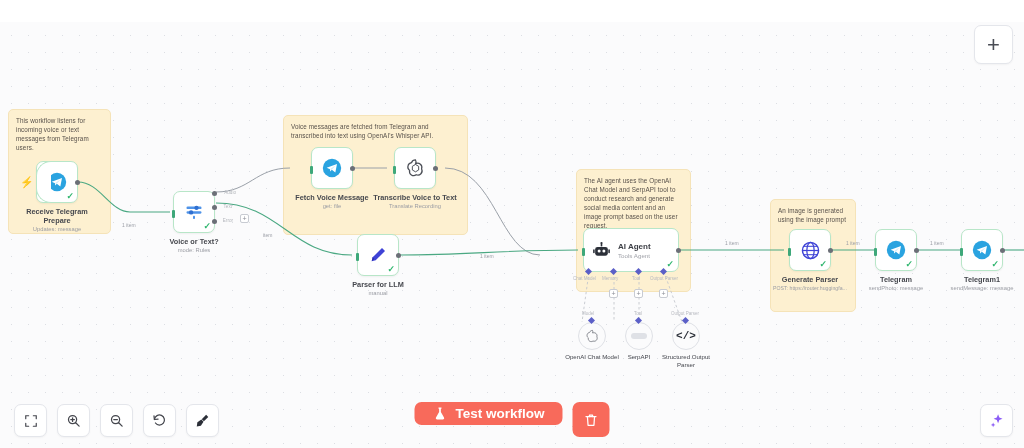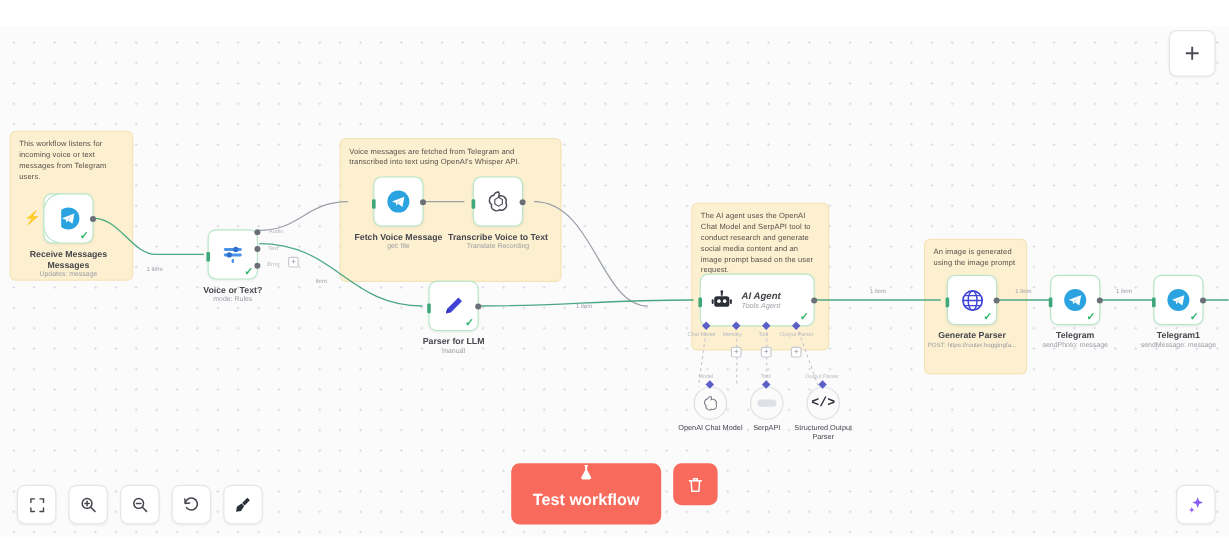--- a/index.html
+++ b/index.html
@@ -138,24 +138,23 @@
   #bottom-left-tools { position:absolute; left:14px; bottom:11px; display:flex; gap:10px; z-index:30; }
   .tool-btn {
     width:33px;height:33px;background:#fff;border:1px solid #e4e6eb;border-radius:7px;
     display:flex;align-items:center;justify-content:center;cursor:pointer;
     box-shadow:0 1px 2px rgba(0,0,0,.04); color:#44464d;
   }
   #bottom-center { position:absolute; left:50%; transform:translateX(-50%); bottom:11px;
     display:flex; gap:10px; z-index:30; }
   #test-workflow-btn {
     background:#f86a5b; color:#fff; border:none; border-radius:7px;
-    height:51px; padding:0 18px; display:flex;align-items:center;gap:8px;
+    height:23px; padding:0 18px; display:flex;align-items:center;gap:8px;
     font-size:13.5px; font-weight:bold; cursor:pointer;
     font-family:"Liberation Sans", sans-serif;
-    flex-direction:column;
   }
   #delete-btn {
     background:#f86a5b; color:#fff; border:none; border-radius:7px;
     width:37px;height:35px;display:flex;align-items:center;justify-content:center;cursor:pointer;
   }
   #ai-assist-btn {
     position:absolute; right:11px; bottom:11px; width:33px;height:33px;
     background:#fff;border:1px solid #e4e6eb;border-radius:7px;
     display:flex;align-items:center;justify-content:center;cursor:pointer; z-index:30;
     box-shadow:0 1px 2px rgba(0,0,0,.04);
@@ -232,21 +231,21 @@
       <div class="bolt" style="left:-16px; top:16px;">⚡</div>
       <div class="node-box trigger">
         <svg width="20" height="20" viewBox="0 0 24 24">
           <circle cx="12" cy="12" r="11" fill="#2aa3e0"></circle>
           <path d="M5.6 11.8 L18 7.2 L16 17.4 L11.8 14.2 L9.8 16.2 L9.6 13.4 Z" fill="#fff"></path>
           <path d="M9.6 13.4 L16.4 8.6 L11.8 14.2 Z" fill="#cfe9f8"></path>
         </svg>
         <span class="node-check">✓</span>
         <div class="port" style="right:-3px; top:18px;"></div>
       </div>
-      <div class="node-label">Receive Messages Messages</div>
+      <div class="node-label">Receive Telegram Prepare</div>
       <div class="node-sub">Updates: message</div>
     </div>
 
     <div class="node" style="left:173px; top:169px;">
       <div class="node-box">
         <svg width="22" height="20" viewBox="0 0 24 24">
           <rect x="3" y="5.5" width="18" height="3" rx="1.4" fill="#4f93e8"></rect>
           <rect x="3" y="11" width="18" height="3" rx="1.4" fill="#4f93e8"></rect>
           <circle cx="15" cy="7" r="2.6" fill="#2f6fd0"></circle>
           <circle cx="8.5" cy="12.5" r="2.6" fill="#2f6fd0"></circle>
@@ -310,21 +309,21 @@
     <div id="agent-box" style="left:583px; top:206px;">
       <svg width="19" height="19" viewBox="0 0 24 24" style="flex:none">
         <rect x="4" y="7.5" width="16" height="11" rx="3" fill="#2b2f38"></rect>
         <circle cx="9" cy="12.6" r="1.9" fill="#fff"></circle>
         <circle cx="15" cy="12.6" r="1.9" fill="#fff"></circle>
         <rect x="11" y="3.2" width="2" height="3.6" fill="#2b2f38"></rect>
         <circle cx="12" cy="2.6" r="1.4" fill="#2b2f38"></circle>
         <rect x="1.4" y="10.5" width="2" height="5" rx="1" fill="#2b2f38"></rect>
         <rect x="20.6" y="10.5" width="2" height="5" rx="1" fill="#2b2f38"></rect>
       </svg>
-      <div style="margin-left:7px;font-style:italic;">
+      <div style="margin-left:7px;">
         <div style="font-size:8px; font-weight:bold; color:#3f4148;">AI Agent</div>
         <div style="font-size:6.2px; color:#a0a2a9; margin-top:1px;">Tools Agent</div>
       </div>
       <span class="node-check" style="right:4px;bottom:2px;">✓</span>
       <div class="port in" style="left:-2px; top:19px;"></div>
       <div class="port" style="right:-3px; top:19px;"></div>
     </div>
 
     <div class="diamond" style="left:586px; top:247px;"></div>
     <div class="diamond" style="left:611px; top:247px;"></div>

